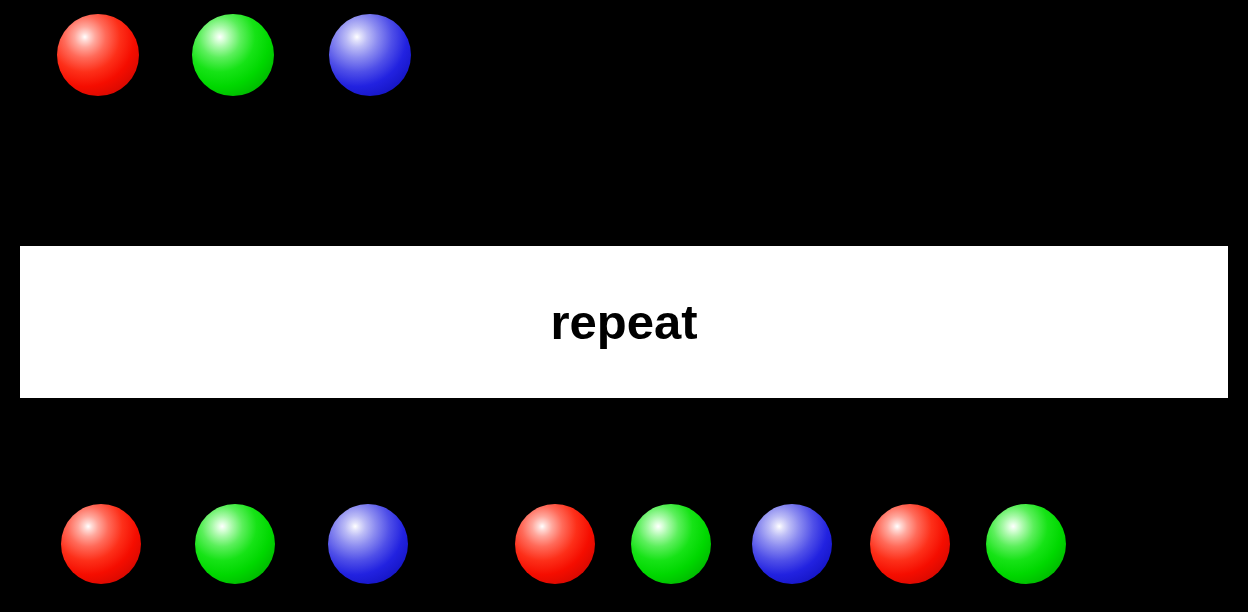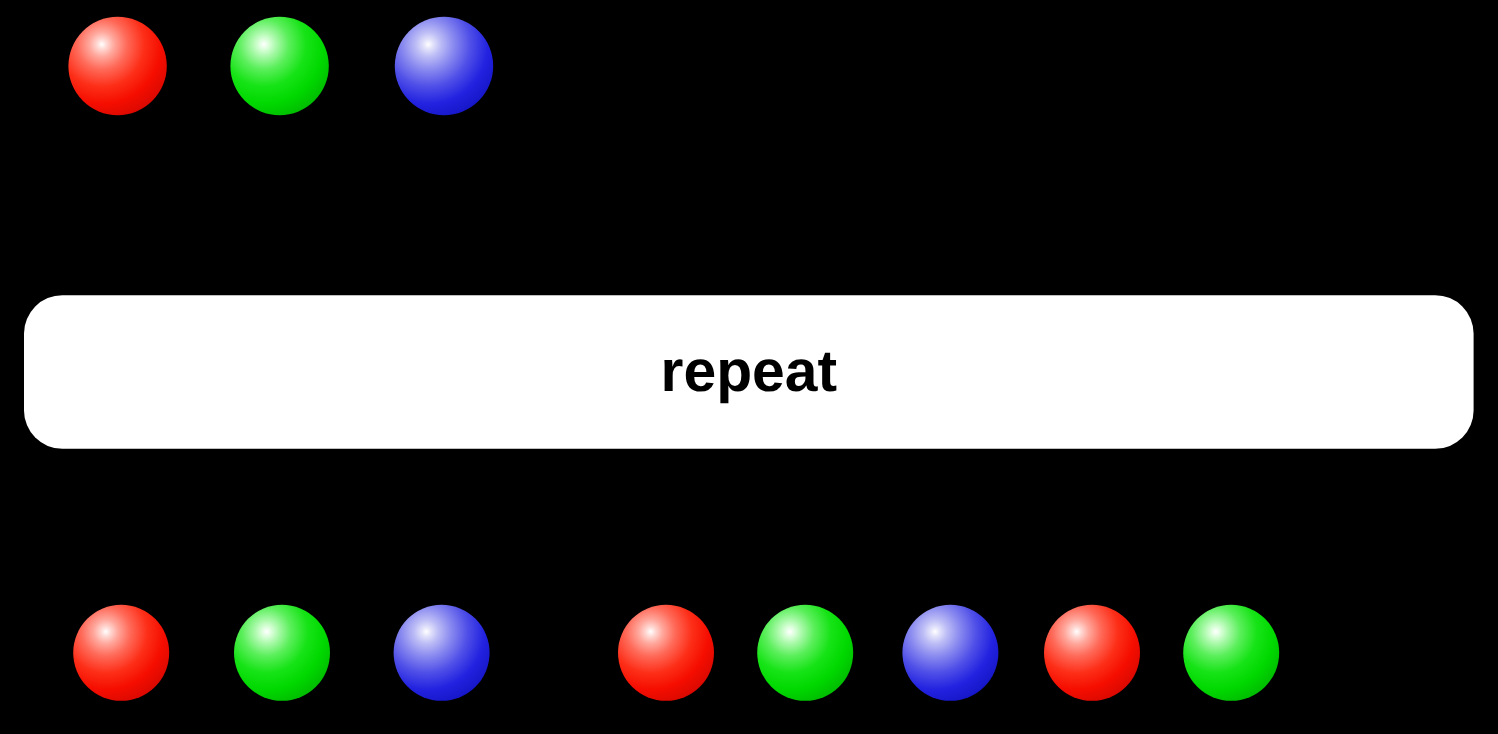--- a/index.html
+++ b/index.html
@@ -89,21 +89,21 @@
 <body>
 
 <div id="stage" style="width: 1248px; height: 612px; background: rgb(0, 0, 0);">
 
   <div id="top-row">
       <div class="sphere red" style="width: 82px; height: 82px; left: 57px; top: 14px;"></div>
       <div class="sphere green" style="width: 82px; height: 82px; left: 192px; top: 14px;"></div>
       <div class="sphere blue" style="width: 82px; height: 82px; left: 329px; top: 14px;"></div>
     </div>
 
-  <div id="repeat-bar" style="left: 20px; top: 246px; width: 1208px; height: 128px; background: rgb(255, 255, 255); border-radius: 32px;">
+  <div id="repeat-bar" style="left: 20px; top: 246px; width: 1208px; height: 152px; background: rgb(255, 255, 255);">
     <span id="repeat-label" style="color: rgb(0, 0, 0);">repeat</span>
   </div>
 
   <div id="bottom-row">
       <div>
         <div class="sphere red" style="width: 80px; height: 80px; left: 61px; top: 504px;"></div>
         <div class="sphere green" style="width: 80px; height: 80px; left: 195px; top: 504px;"></div>
         <div class="sphere blue" style="width: 80px; height: 80px; left: 328px; top: 504px;"></div>
       </div>
       <div>

